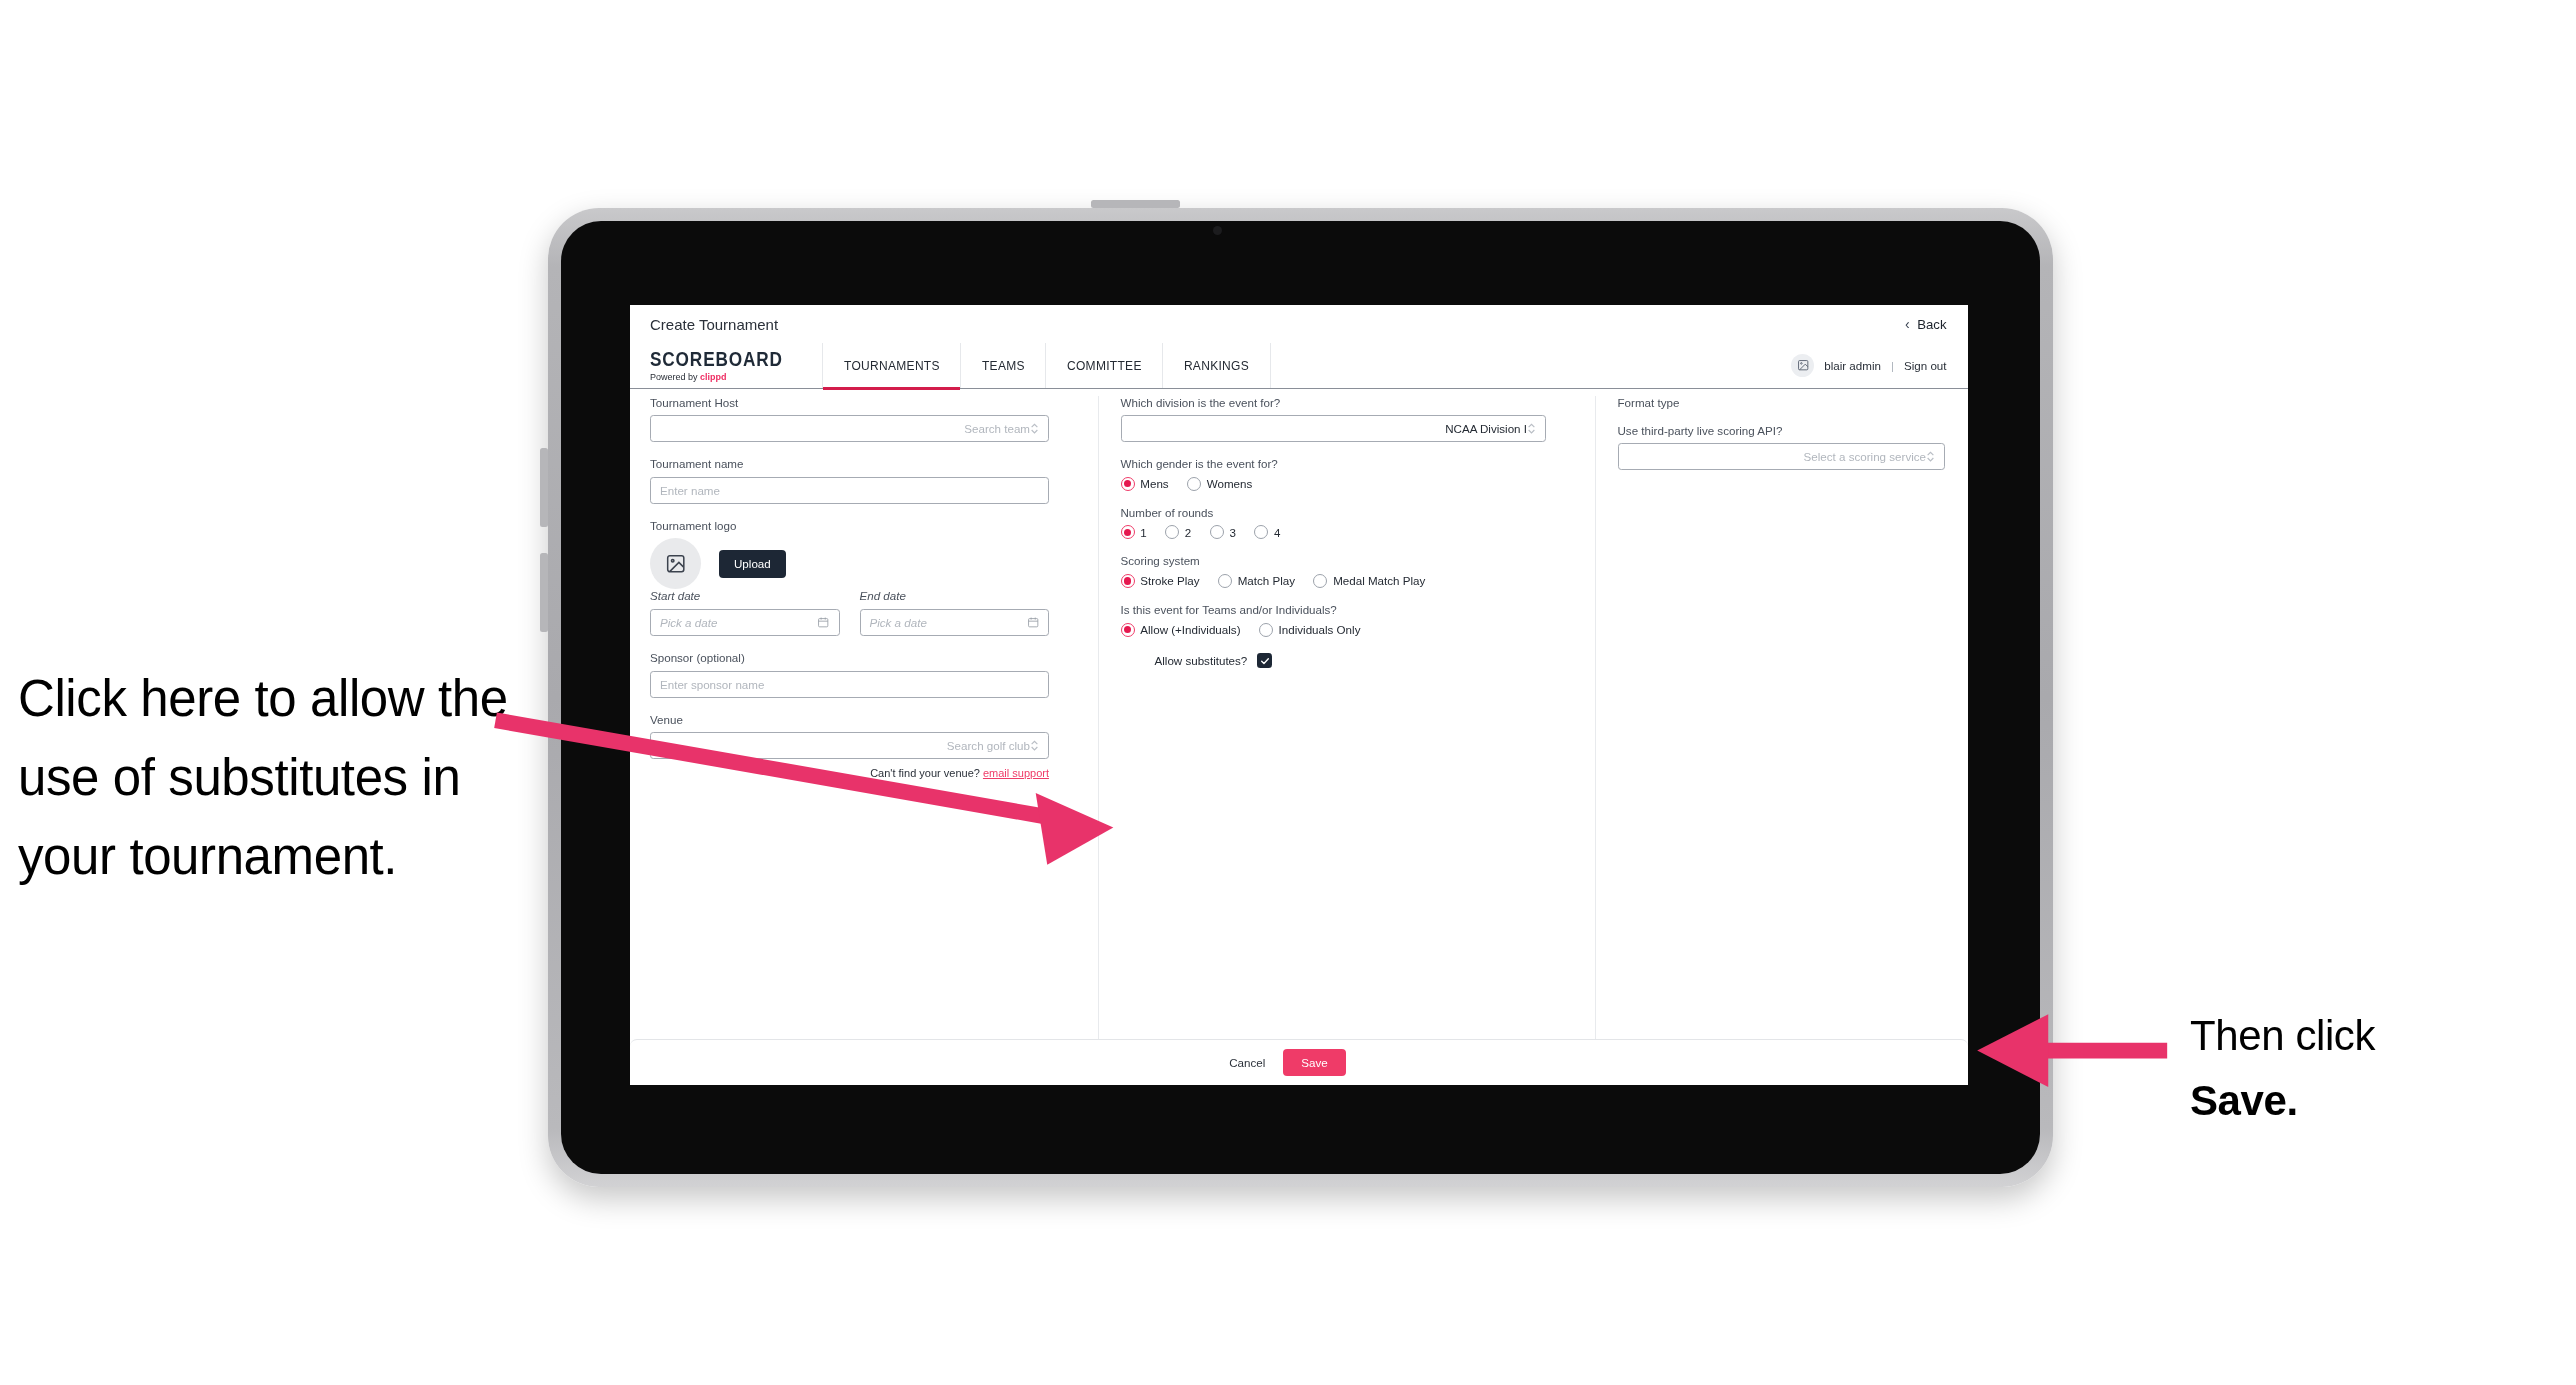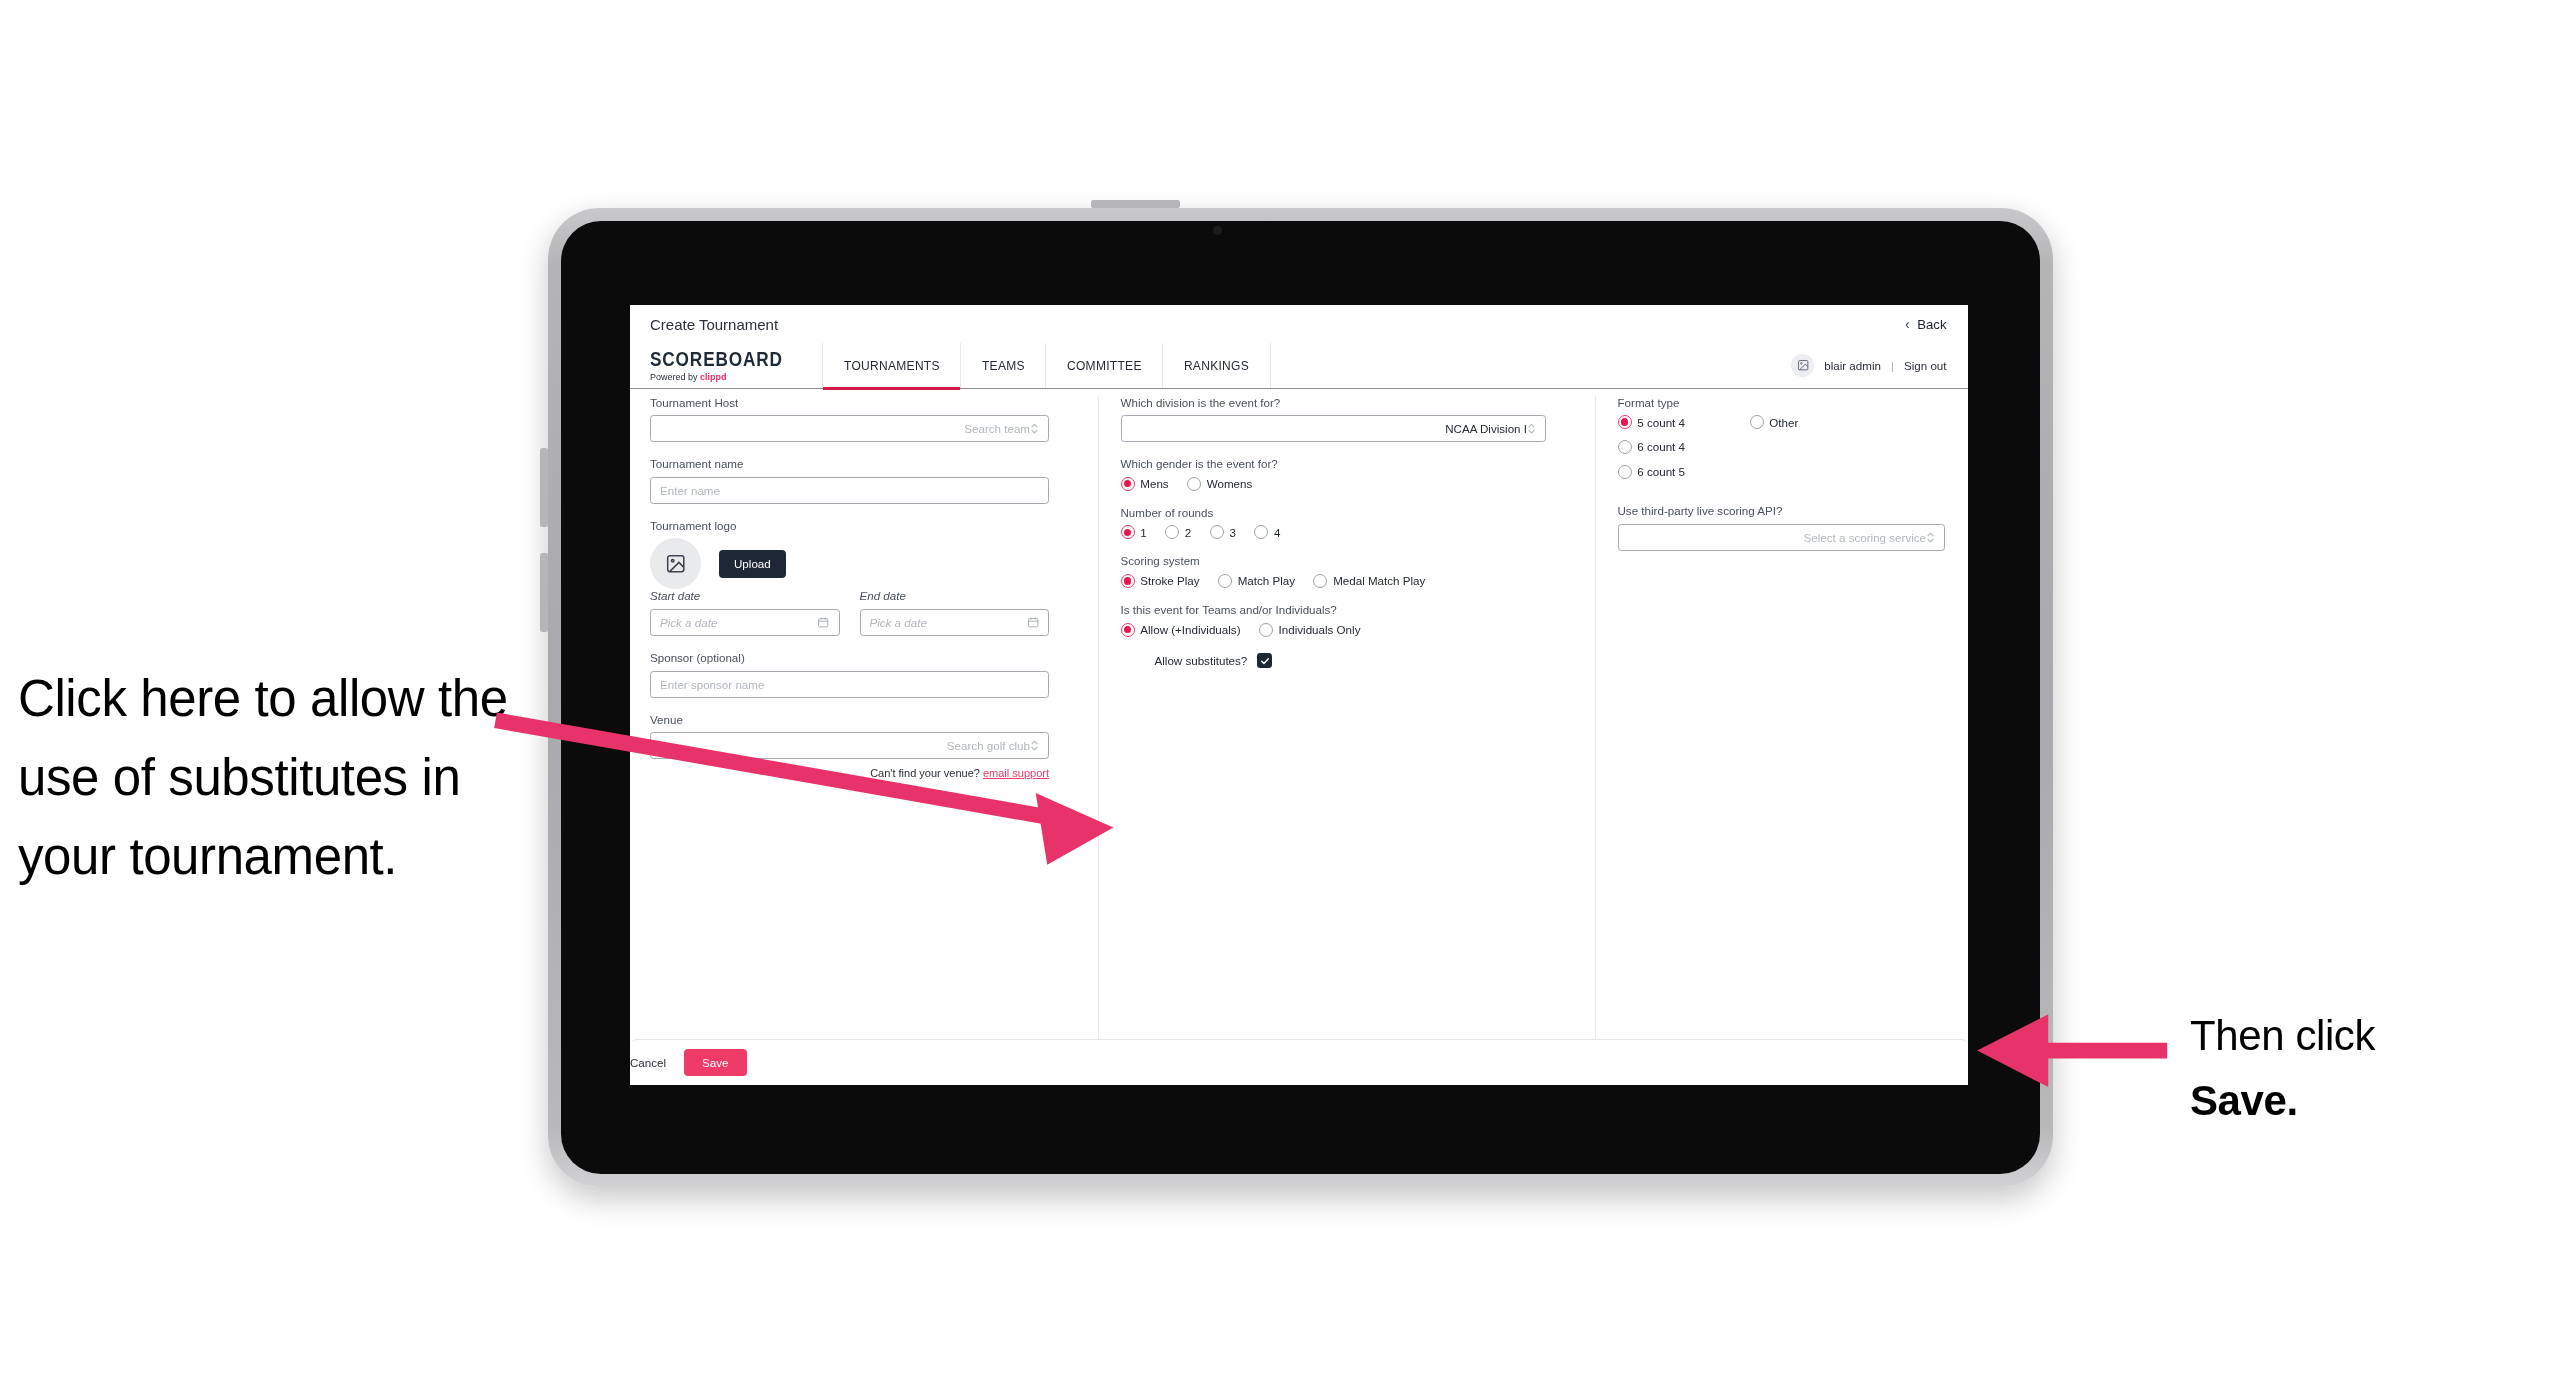--- a/index.html
+++ b/index.html
@@ -200,21 +200,21 @@
   .inline-row { display: flex; align-items: center; gap: 10px; font-size: 11.6px; color: #242a33; margin-left: 34px; }
 
   .format-grid { display: flex; }
   .format-grid .fc1 { width: 132px; }
   .format-grid .fc2 { flex: 1; }
   .format-grid .radio-item { margin-bottom: 10.7px; }
 
   
   #app-footer {
     height: 46px; border-top: 0.8px solid #e3e5e8;
-    display: flex; align-items: center; justify-content: flex-start;
+    display: flex; align-items: center; justify-content: center;
     gap: 18px; padding-right: 23px; flex: none; background: #fff; border-radius: 7px;
   }
   #cancel-btn { font-size: 11.6px; color: #2b313a; cursor: pointer; }
   #save-btn {
     background: #ef3b68; color: #fff; font-size: 11.6px;
     padding: 6.6px 18px; border-radius: 4.1px; cursor: pointer;
   }
 </style>
 </head>
 <body>
@@ -440,42 +440,20 @@
           <svg width="10" height="10" viewBox="0 0 24 24" fill="none" stroke="#ffffff" stroke-width="3.2" stroke-linecap="round" stroke-linejoin="round">
             <path d="M4 12.5l5.5 5.5L20 6.5"></path>
           </svg>
         </span>
       </div>
     </div>
 
     <div class="col" id="col-right">
 
       <div class="field-label">Format type</div>
-      <div class="format-grid">
-        <div class="fc1">
-          <label class="radio-item">
-            <span class="radio checked"></span>
-            <span>5 count 4</span>
-          </label>
-          <label class="radio-item">
-            <span class="radio"></span>
-            <span>6 count 4</span>
-          </label>
-          <label class="radio-item">
-            <span class="radio"></span>
-            <span>6 count 5</span>
-          </label>
-        </div>
-        <div class="fc2">
-          <label class="radio-item">
-            <span class="radio"></span>
-            <span>Other</span>
-          </label>
-        </div>
-      </div>
 
       <div class="field-label">Use third-party live scoring API?</div>
       <div class="select-box">
         <span>Select a scoring service</span>
         <span class="caret">
           <svg width="9" height="13.2" viewBox="0 0 11 16" fill="none" stroke="currentColor" stroke-width="1.4">
             <path d="M2 6.3L5.5 2.7 9 6.3"></path>
               <path d="M2 9.7L5.5 13.3 9 9.7"></path>
           </svg>
         </span>

